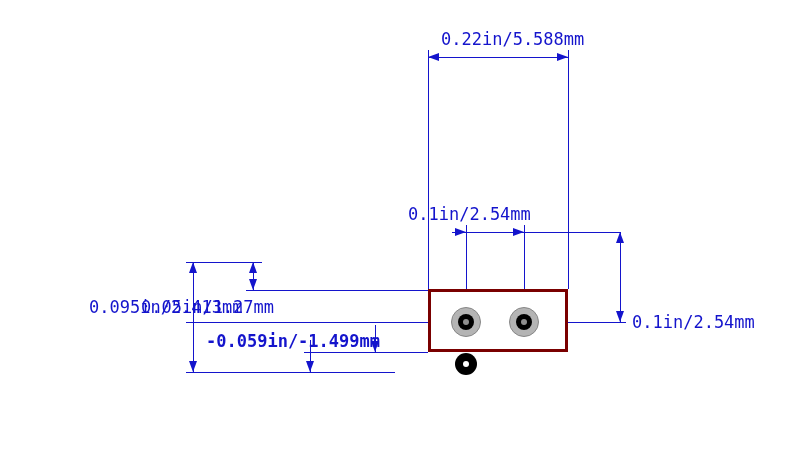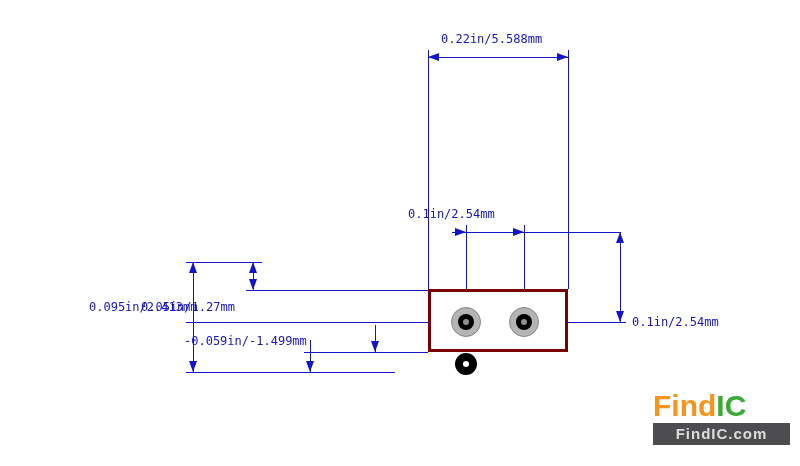--- a/index.html
+++ b/index.html
@@ -3,21 +3,21 @@
 <meta charset="utf-8">
 <style>
   html,body{margin:0;padding:0;background:#fff;}
   .canvas{
     position:relative;width:800px;height:466px;background:#ffffff;
     font-family:"DejaVu Sans Mono",monospace;overflow:hidden;
   }
   .hl{position:absolute;height:1px;background:#1414cc;}
   .vl{position:absolute;width:1px;background:#1414cc;}
   .dim{
-    position:absolute;color:#1414cc;font-size:12px;line-height:14px;
+    position:absolute;color:#1414cc;font-size:17px;line-height:14px;
     white-space:nowrap;font-family:"DejaVu Sans Mono",monospace;
   }
   .arr{position:absolute;width:0;height:0;}
   .arr.up{border-left:4px solid transparent;border-right:4px solid transparent;border-bottom:11px solid #1414cc;}
   .arr.down{border-left:4px solid transparent;border-right:4px solid transparent;border-top:11px solid #1414cc;}
   .arr.left{border-top:4px solid transparent;border-bottom:4px solid transparent;border-right:11px solid #1414cc;}
   .arr.right{border-top:4px solid transparent;border-bottom:4px solid transparent;border-left:11px solid #1414cc;}
   .circle{position:absolute;border-radius:50%;}
   .body-rect{
     position:absolute;left:428px;top:289px;width:140px;height:63px;
@@ -81,35 +81,29 @@
   <div class="arr down" style="left:249px;top:279px;"></div>
 
   <div class="vl" style="left:310px;top:340px;height:32px;"></div>
   <div class="arr down" style="left:306px;top:361px;"></div>
 
   <div class="vl" style="left:375px;top:325px;height:27px;"></div>
   <div class="arr down" style="left:371px;top:341px;"></div>
 
   <div class="dim" style="left:89px;top:300px;text-align:center;">0.095in/2.413mm</div>
   <div class="dim" style="left:141px;top:300px;">0.05in/1.27mm</div>
-  <div class="dim" style="left:184px;top:334px;">-0.059in/-1.499mm</div>
+  <div class="dim" style="left:206px;top:334px;font-weight:bold;">-0.059in/-1.499mm</div>
 
   <div class="body-rect"></div>
 
   <div class="circle pad-outer" style="left:451px;top:307px;"></div>
   <div class="circle pad-hole" style="left:458px;top:314px;"></div>
   <div class="circle pad-dot" style="left:463px;top:319px;"></div>
 
   <div class="circle pad-outer" style="left:509px;top:307px;"></div>
   <div class="circle pad-hole" style="left:516px;top:314px;"></div>
   <div class="circle pad-dot" style="left:521px;top:319px;"></div>
 
   <div class="circle mount-hole" style="left:455px;top:353px;"></div>
   <div class="circle mount-dot" style="left:463px;top:361px;"></div>
 
-  <div class="logo">
-    <div class="logo-line">
-      <span class="logo-find">Find</span><span class="logo-ic">IC</span>
-    </div>
-    <div class="logo-strip">FindIC.com</div>
-  </div>
 
 </div>
 
 </body></html>

